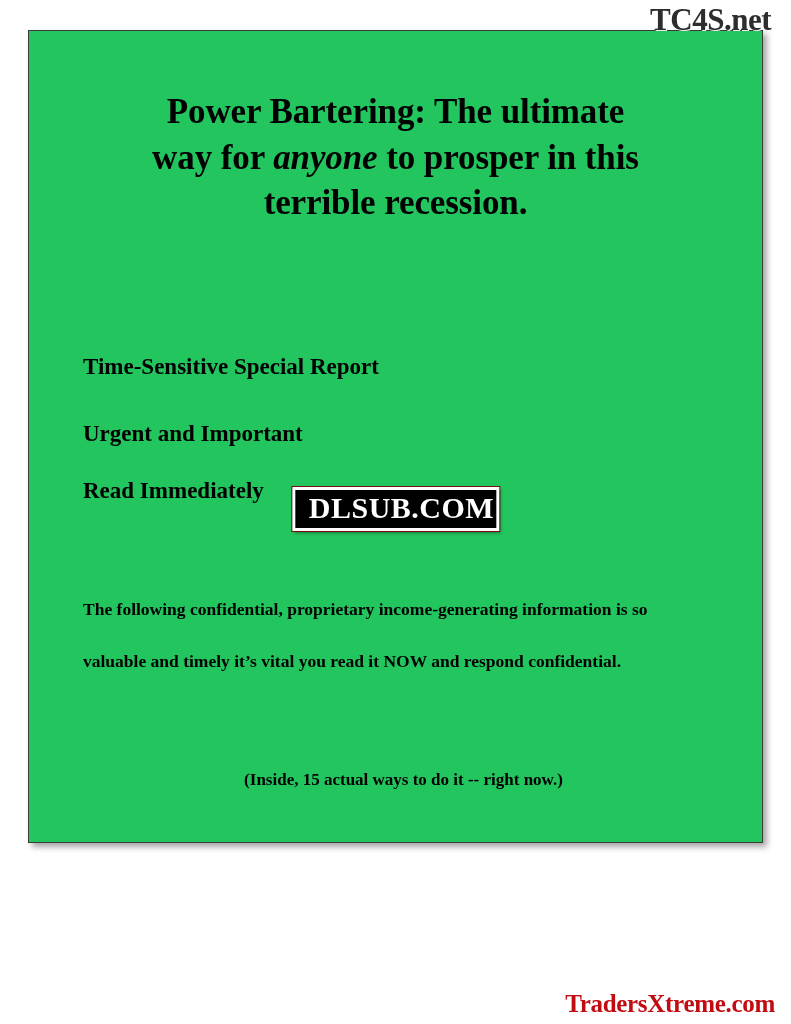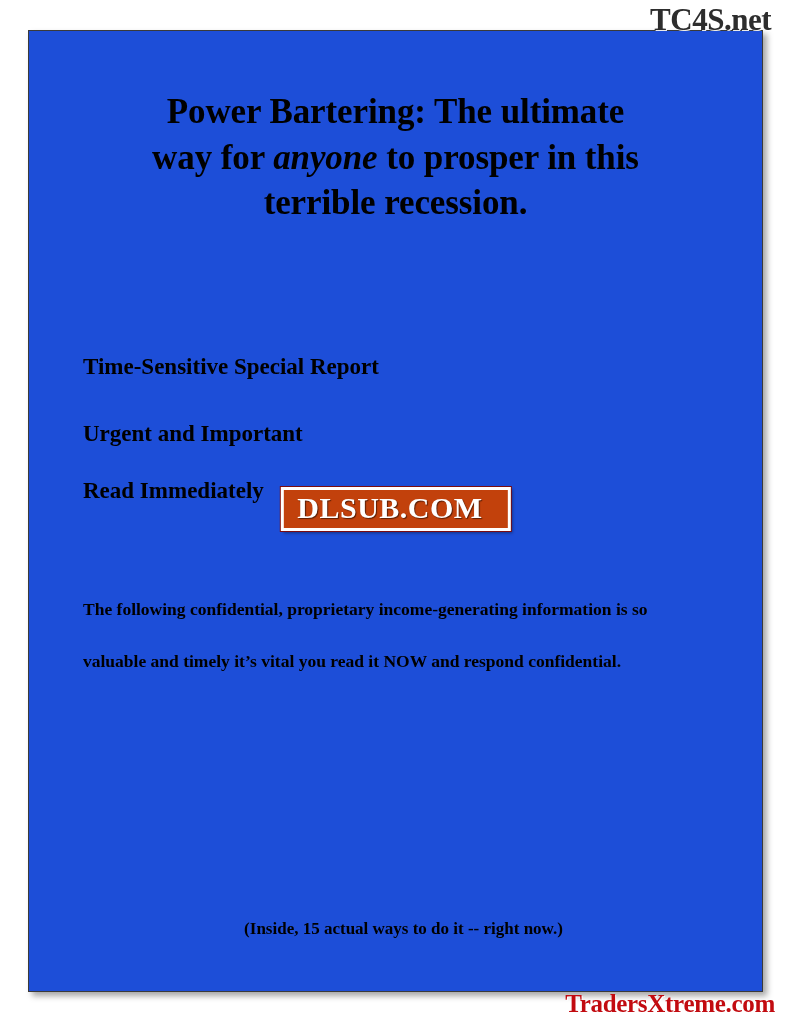--- a/index.html
+++ b/index.html
@@ -14,22 +14,22 @@
     overflow: hidden;
     font-family: "Liberation Serif", serif;
   }
 
   
   .page-sheet {
     position: absolute;
     left: 28px;
     top: 30px;
     width: 735px;
-    height: 962px;
-    background: #1d4ed8;
+    height: 813px;
+    background: #22c55e;
     border: 1px solid #3a3a3a;
     box-sizing: border-box;
     box-shadow: 4px 4px 6px rgba(0,0,0,0.35);
     font-family: Liberation Serif, serif;
   }
 
   .page-inner {
     position: absolute;
     left: 0; top: 0; right: 0; bottom: 0;
     padding: 0 54px;
@@ -115,24 +115,24 @@
     letter-spacing: -0.3px;
     text-shadow: 1px 1px 0 rgba(255,255,255,0.9);
   }
 
   
   .wm-center {
     position: absolute;
     left: 50%;
     top: 487px;
     transform: translateX(-50%);
-    background: #c2410c;
+    background: #000000;
     border: 3px solid #ffffff;
     box-shadow: 0 0 0 1px #7a0c10, 2px 2px 3px rgba(0,0,0,0.4);
-    padding: 3px 25px 5px 14px;
+    padding: 3px 2px 5px 14px;
   }
   .wm-center-text {
     font-family: "Liberation Serif", serif;
     font-size: 30px;
     font-weight: bold;
     color: #ffffff;
     letter-spacing: 0.5px;
     line-height: 1;
     text-shadow: 1px 1px 1px rgba(0,0,0,0.55);
     white-space: nowrap;

